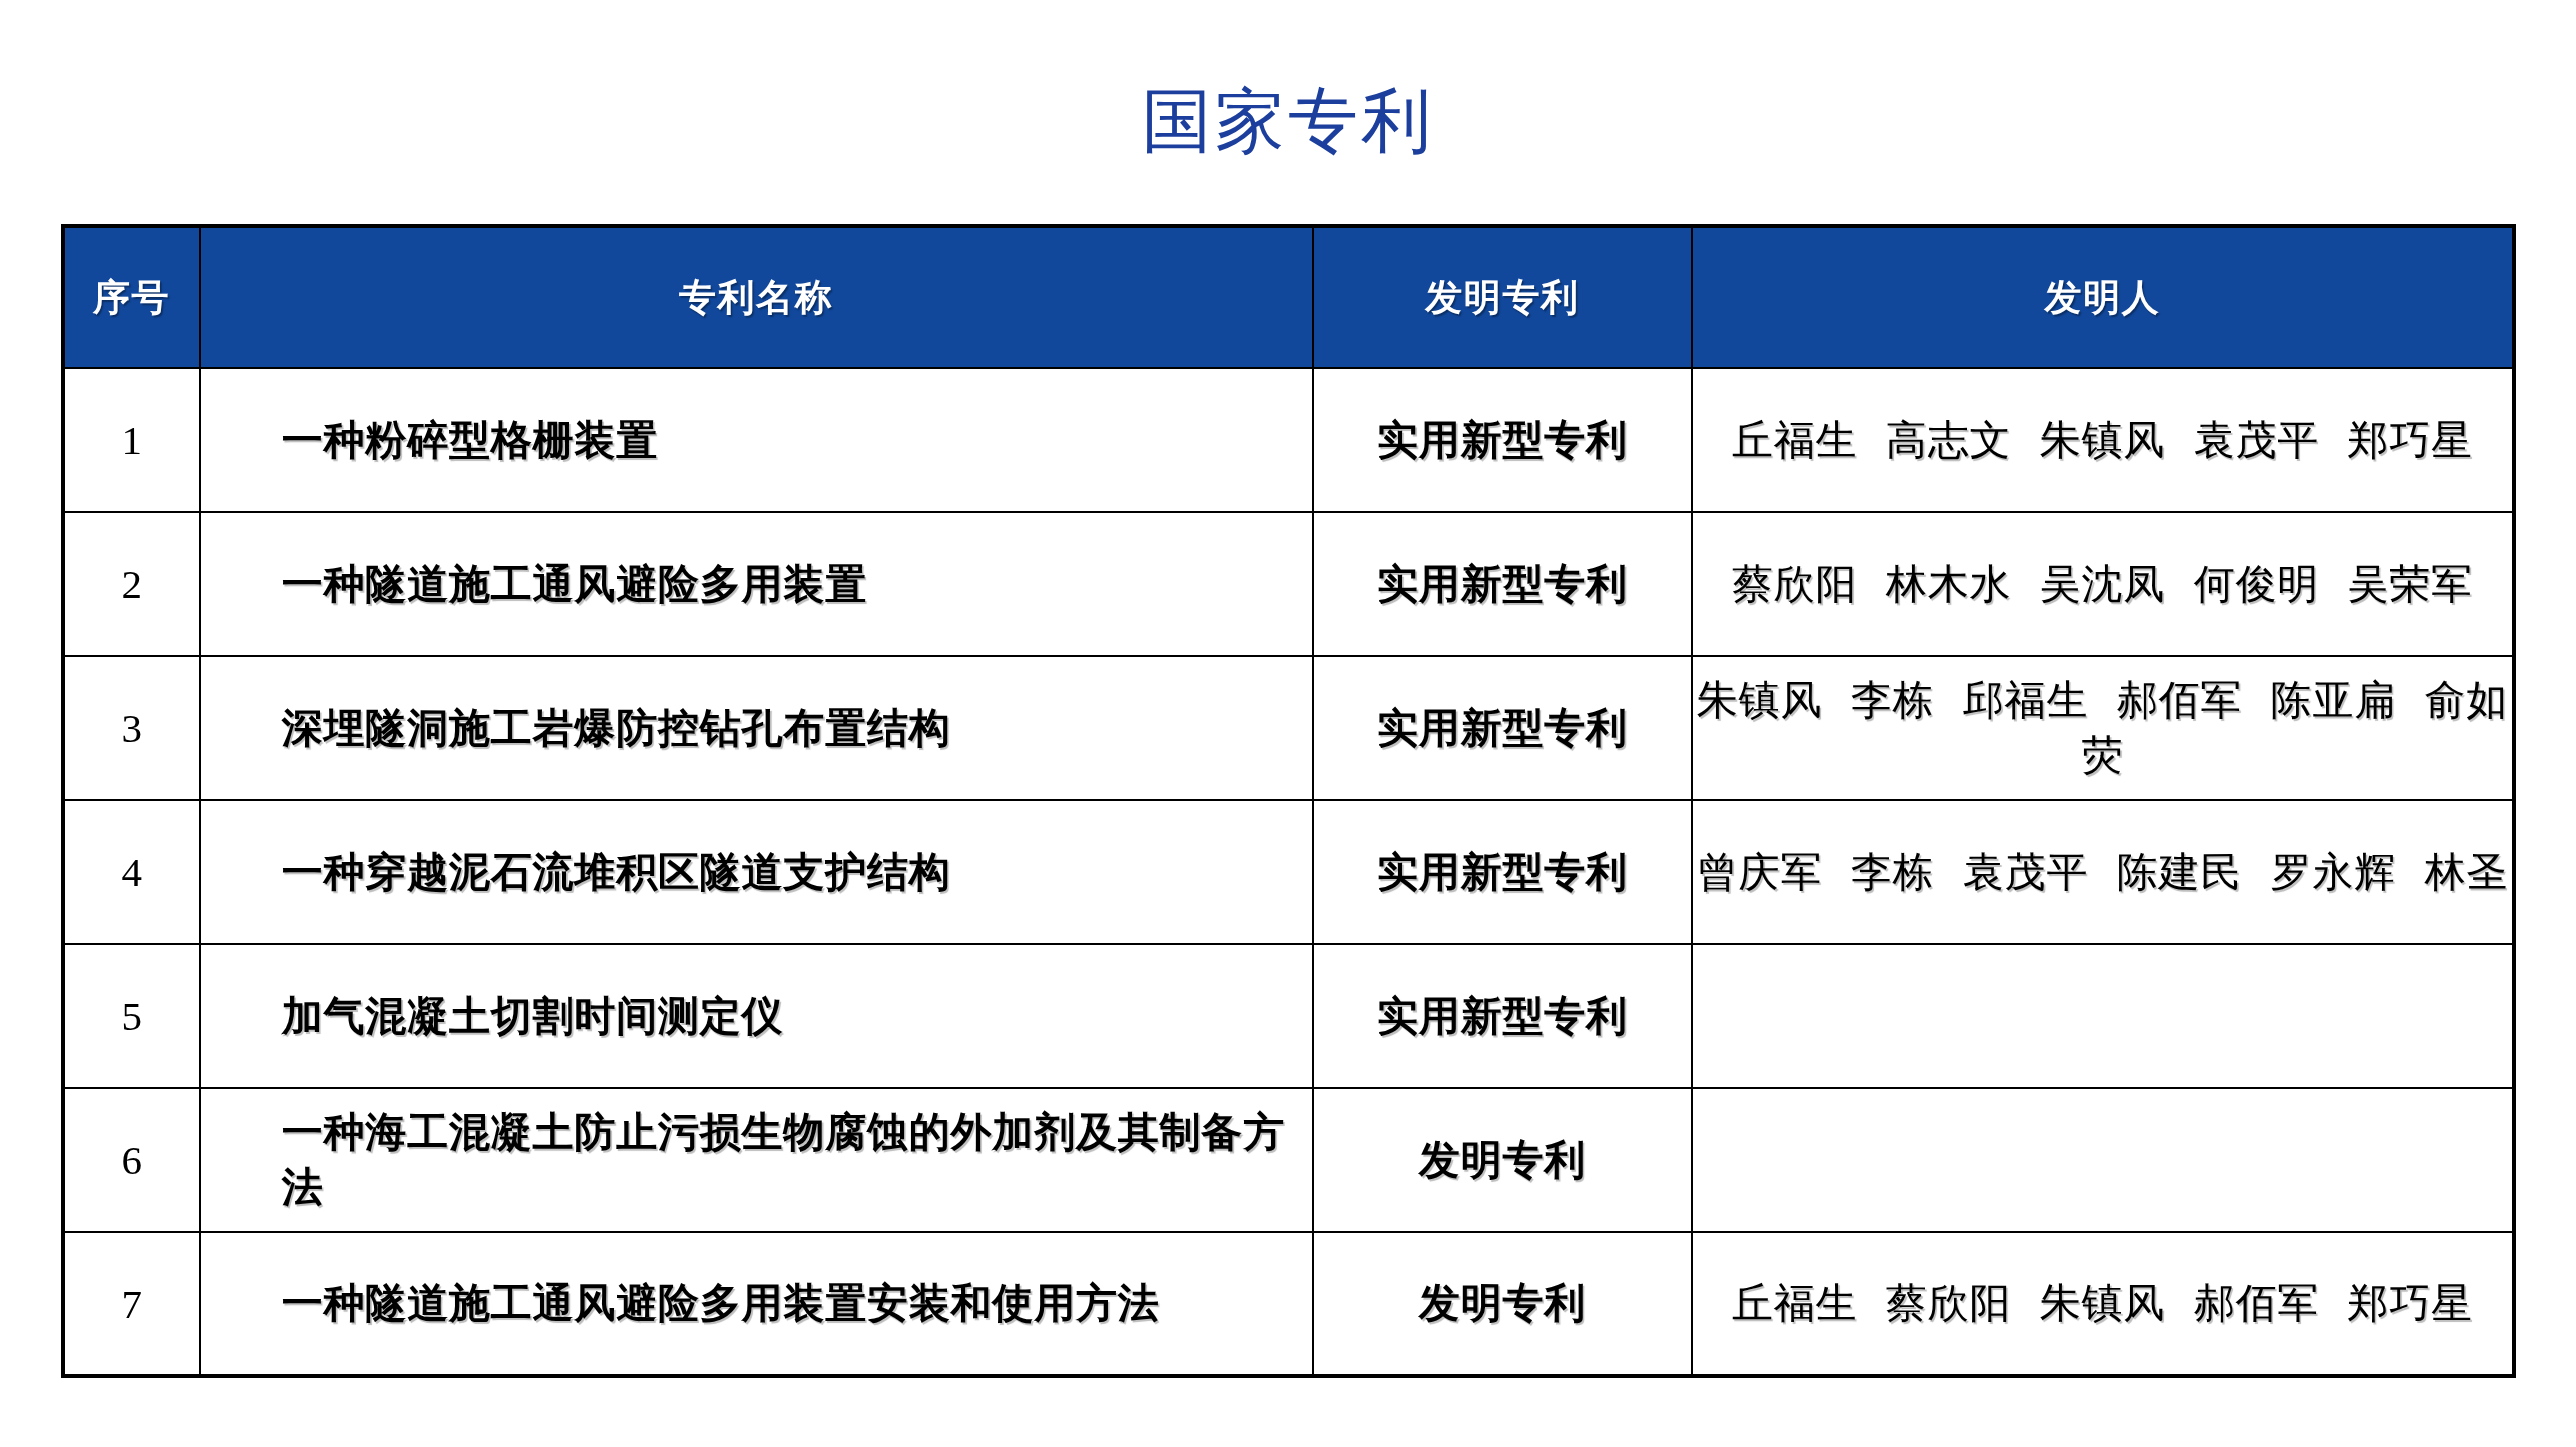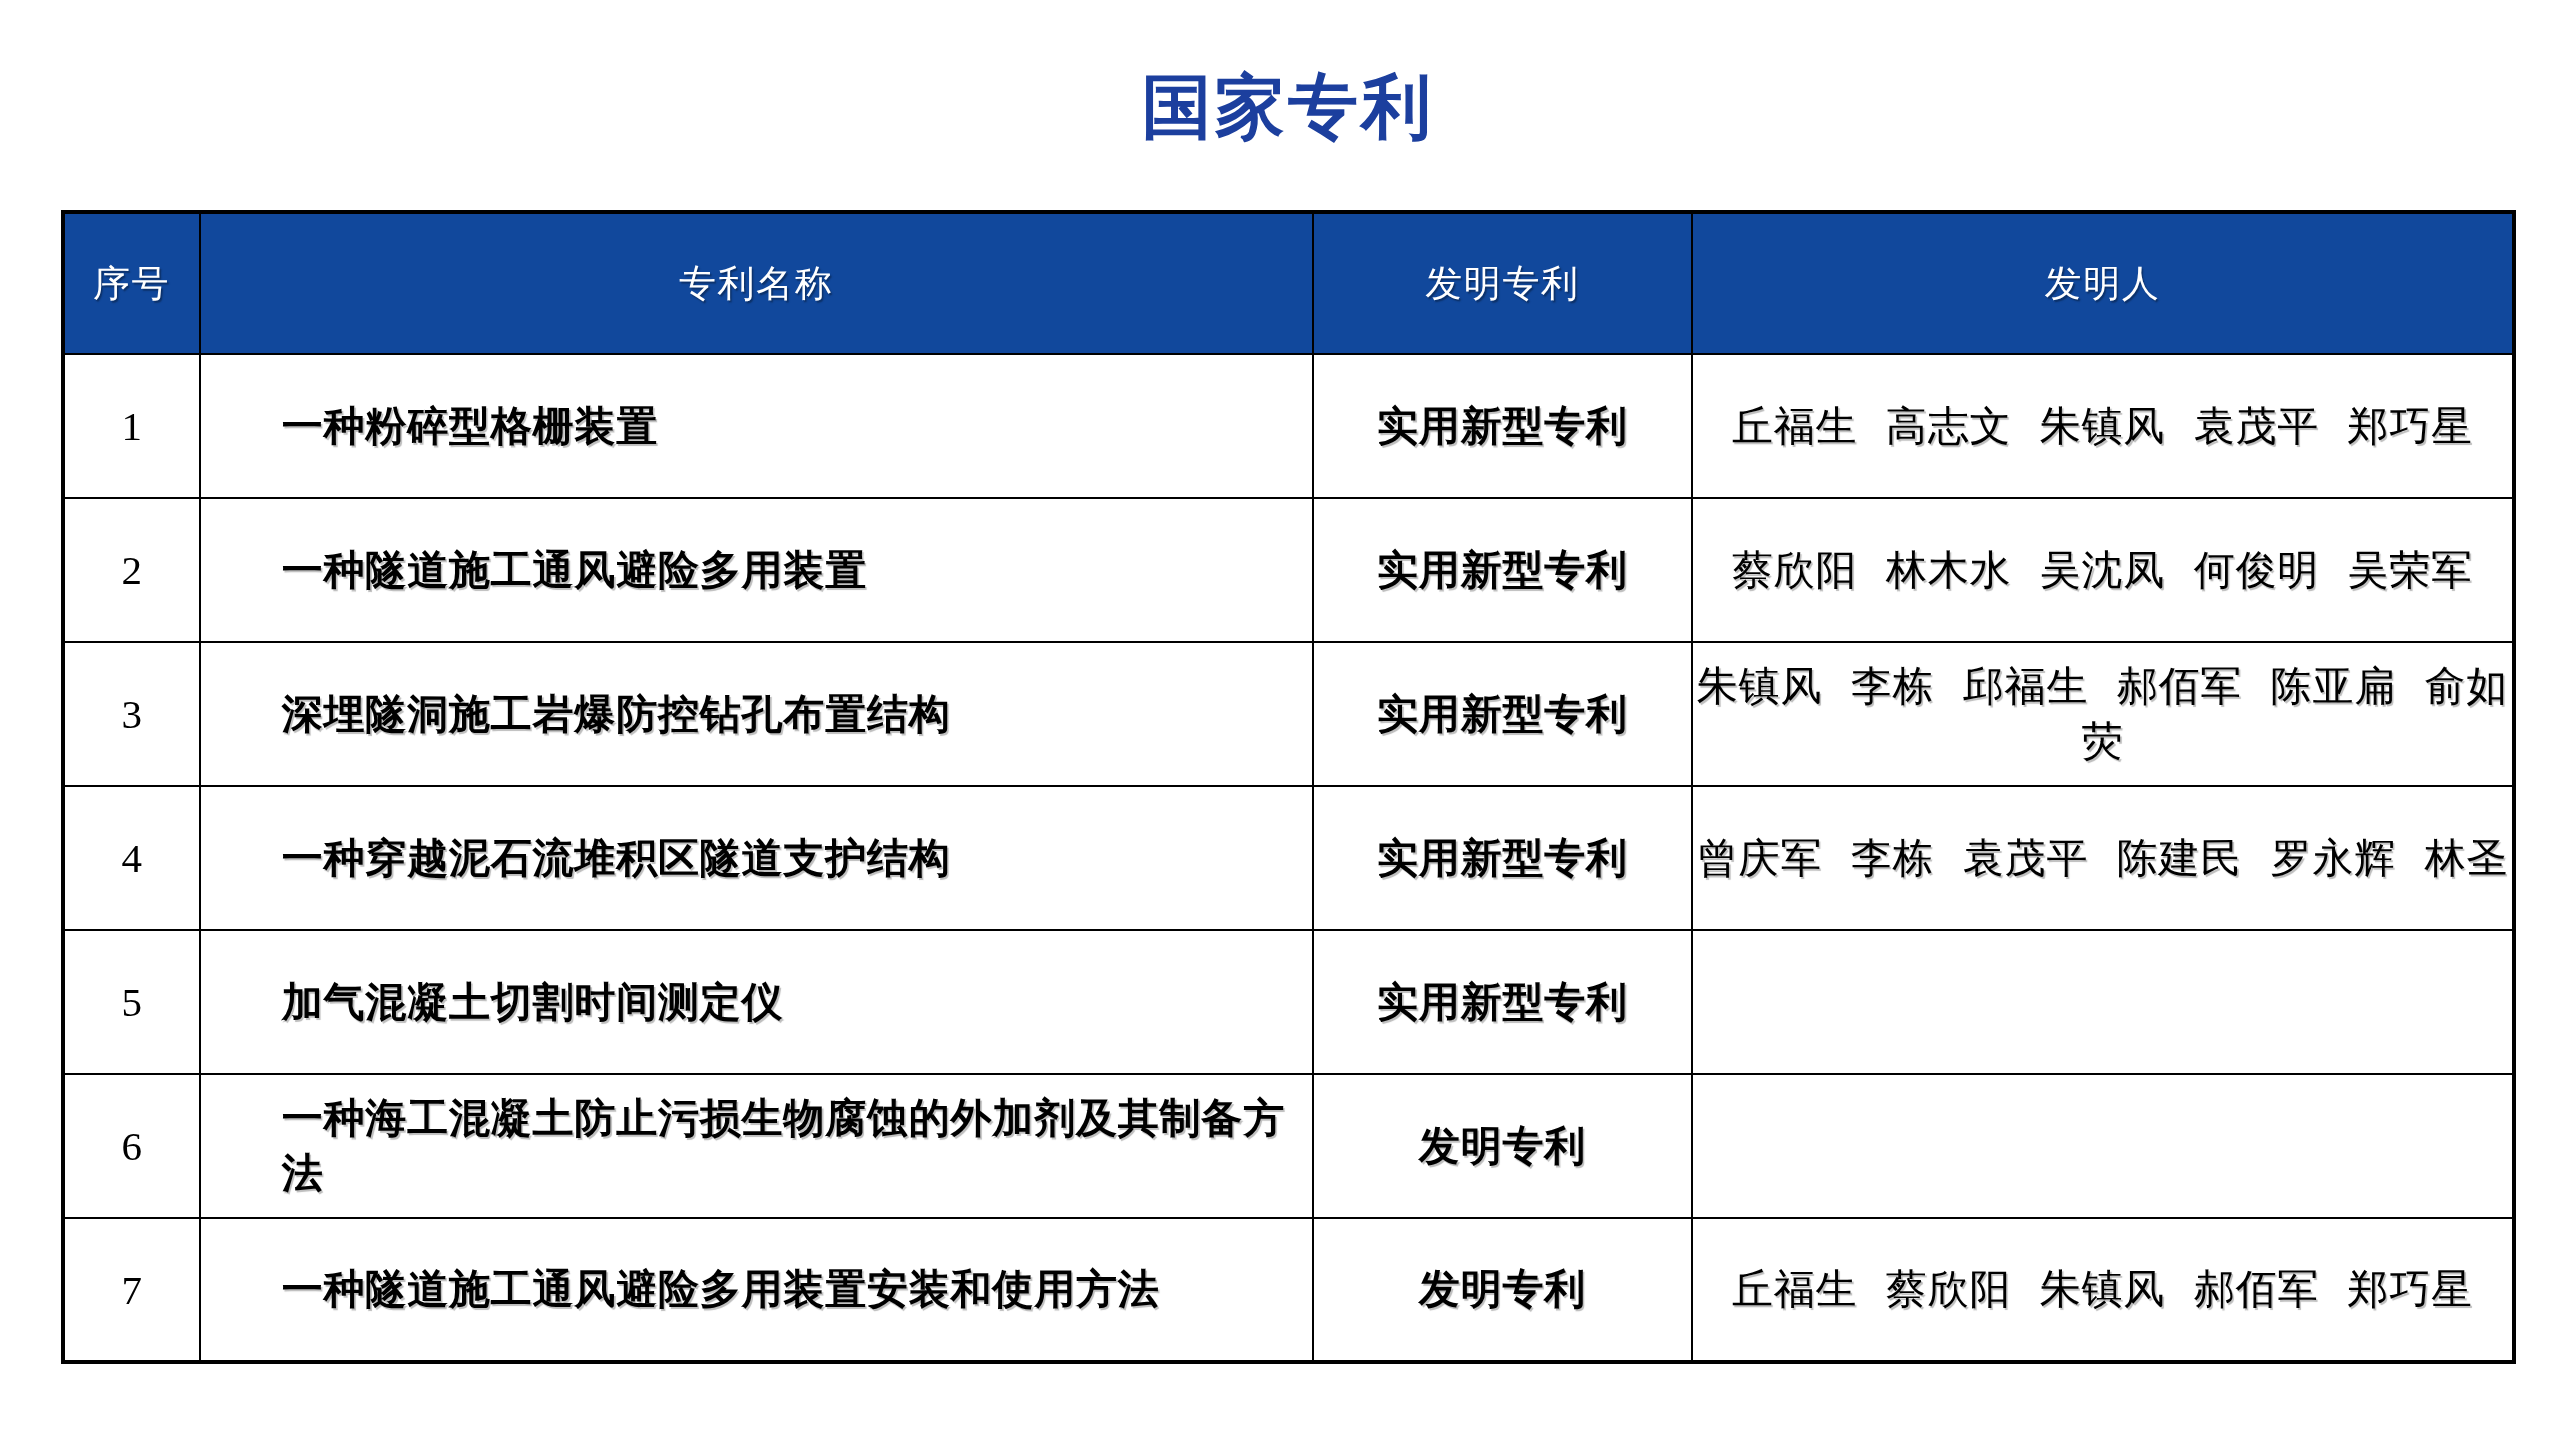--- a/index.html
+++ b/index.html
@@ -9,26 +9,26 @@
     background: #ffffff;
     font-family: "Liberation Sans", "DejaVu Sans", sans-serif;
   }
   .page {
     width: 2576px;
     height: 1447px;
     background: #ffffff;
     overflow: hidden;
   }
   .title {
-    margin: 4px;
+    margin: 18px;
     padding-top: 65px;
     text-align: center;
     font-size: 70px;
     line-height: 1.1;
-    font-weight: bold;
+    font-weight: normal;
     color: #1c3f9e;
     letter-spacing: 3.3px;
   }
   table.patent-table {
     width: 2455px;
     margin: 64px auto 0 auto;
     border-collapse: collapse;
     border: 4.1px solid #000000;
     table-layout: fixed;
   }
@@ -39,21 +39,21 @@
   .patent-table th, .patent-table td {
     border: 2.4px solid #000000;
     padding: 0;
     overflow: hidden;
   }
   .patent-table thead th {
     height: 142px;
     background: #11489c;
     color: #ffffff;
     font-size: 37px;
-    font-weight: 400;
+    font-weight: 700;
     text-align: center;
     vertical-align: middle;
     text-shadow: 1.6px 1.6px 1.6px rgba(0,0,0,0.35);
     letter-spacing: 1.6px;
     margin-left: 36px;
   }
   .patent-table tbody td {
     height: 144px;
     vertical-align: middle;
     color: #000000;

